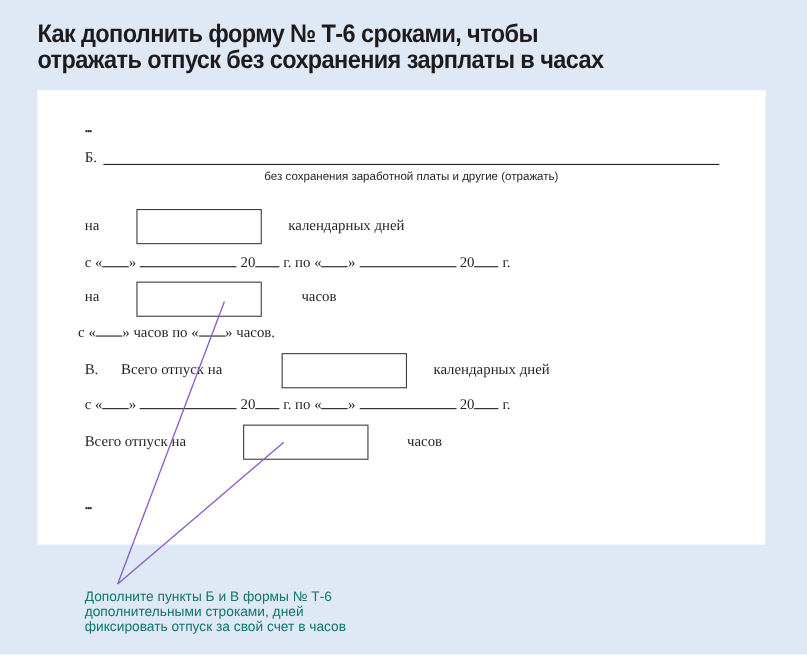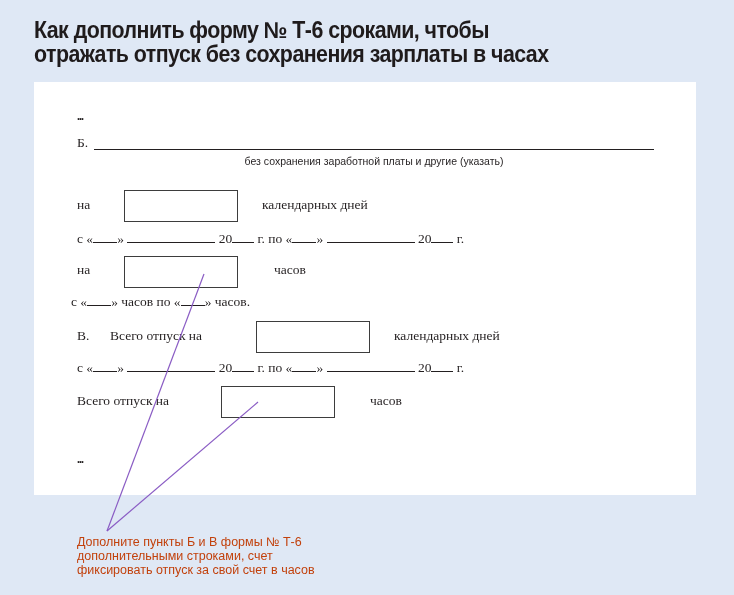--- a/index.html
+++ b/index.html
@@ -26,41 +26,41 @@
   .hint {
     position: absolute; font-family: "Liberation Sans", sans-serif;
     font-size: 10.5px; line-height: 12px; text-align: center; white-space: nowrap;
   }
   .rule { position: absolute; border-bottom: 1px solid #231f20; height: 0; }
   .box { position: absolute; border: 1.5px solid #3d3d3d; background: #fff; box-sizing: border-box; }
   .u { display: inline-block; border-bottom: 1px solid #231f20; height: 11px; vertical-align: baseline; }
   .note {
     position: absolute; left: 77px; top: 535px;
     font-family: "Liberation Sans", sans-serif; font-size: 12.5px; line-height: 14px;
-    color: #c2410c;
+    color: #0f766e;
   }
   .note div { white-space: nowrap; }
   svg.arrows { position: absolute; left: 0; top: 0; pointer-events: none; }
 </style>
 </head>
 <body>
 
 <div class="title">
   <div>Как дополнить форму № Т-6 сроками, чтобы</div>
   <div>отражать отпуск без сохранения зарплаты в часах</div>
 </div>
 
 <div class="panel">
 
   <span class="ell" style="left:43px; top:27px;">...</span>
 
   <span class="t" style="left:43px; top:53px;">Б.</span>
   <div class="rule" style="left:60px; top:67px; width:560px;"></div>
   <div class="hint" style="left:140px; top:73px; width:400px;">
-    <div>без сохранения заработной платы и другие (указать)</div>
+    <div>без сохранения заработной платы и другие (отражать)</div>
   </div>
 
   <span class="t" style="left:43px; top:115px;">на</span>
   <div class="box" style="left:90px; top:108px; width:114px; height:32px;"></div>
   <span class="t" style="left:228px; top:115px;">календарных дней</span>
 
   <div class="t" style="left:43px; top:149px;">
     <span>с «</span><span class="u" style="width:24px"></span><span>»</span>
     <span class="u" style="width:88px"></span>
     <span>20</span><span class="u" style="width:22px"></span>
@@ -101,15 +101,15 @@
   <span class="ell" style="left:43px; top:370px;">...</span>
 </div>
 
 <svg class="arrows" width="734" height="595">
   <line x1="204" y1="274" x2="107" y2="531" stroke="#8a5cc4" stroke-width="1.2"></line>
   <line x1="258" y1="402" x2="107" y2="531" stroke="#8a5cc4" stroke-width="1.2"></line>
 </svg>
 
 <div class="note">
   <div>Дополните пункты Б и В формы № Т-6</div>
-  <div>дополнительными строками, счет</div>
+  <div>дополнительными строками, дней</div>
   <div>фиксировать отпуск за свой счет в часов</div>
 </div>
 
 </body></html>

